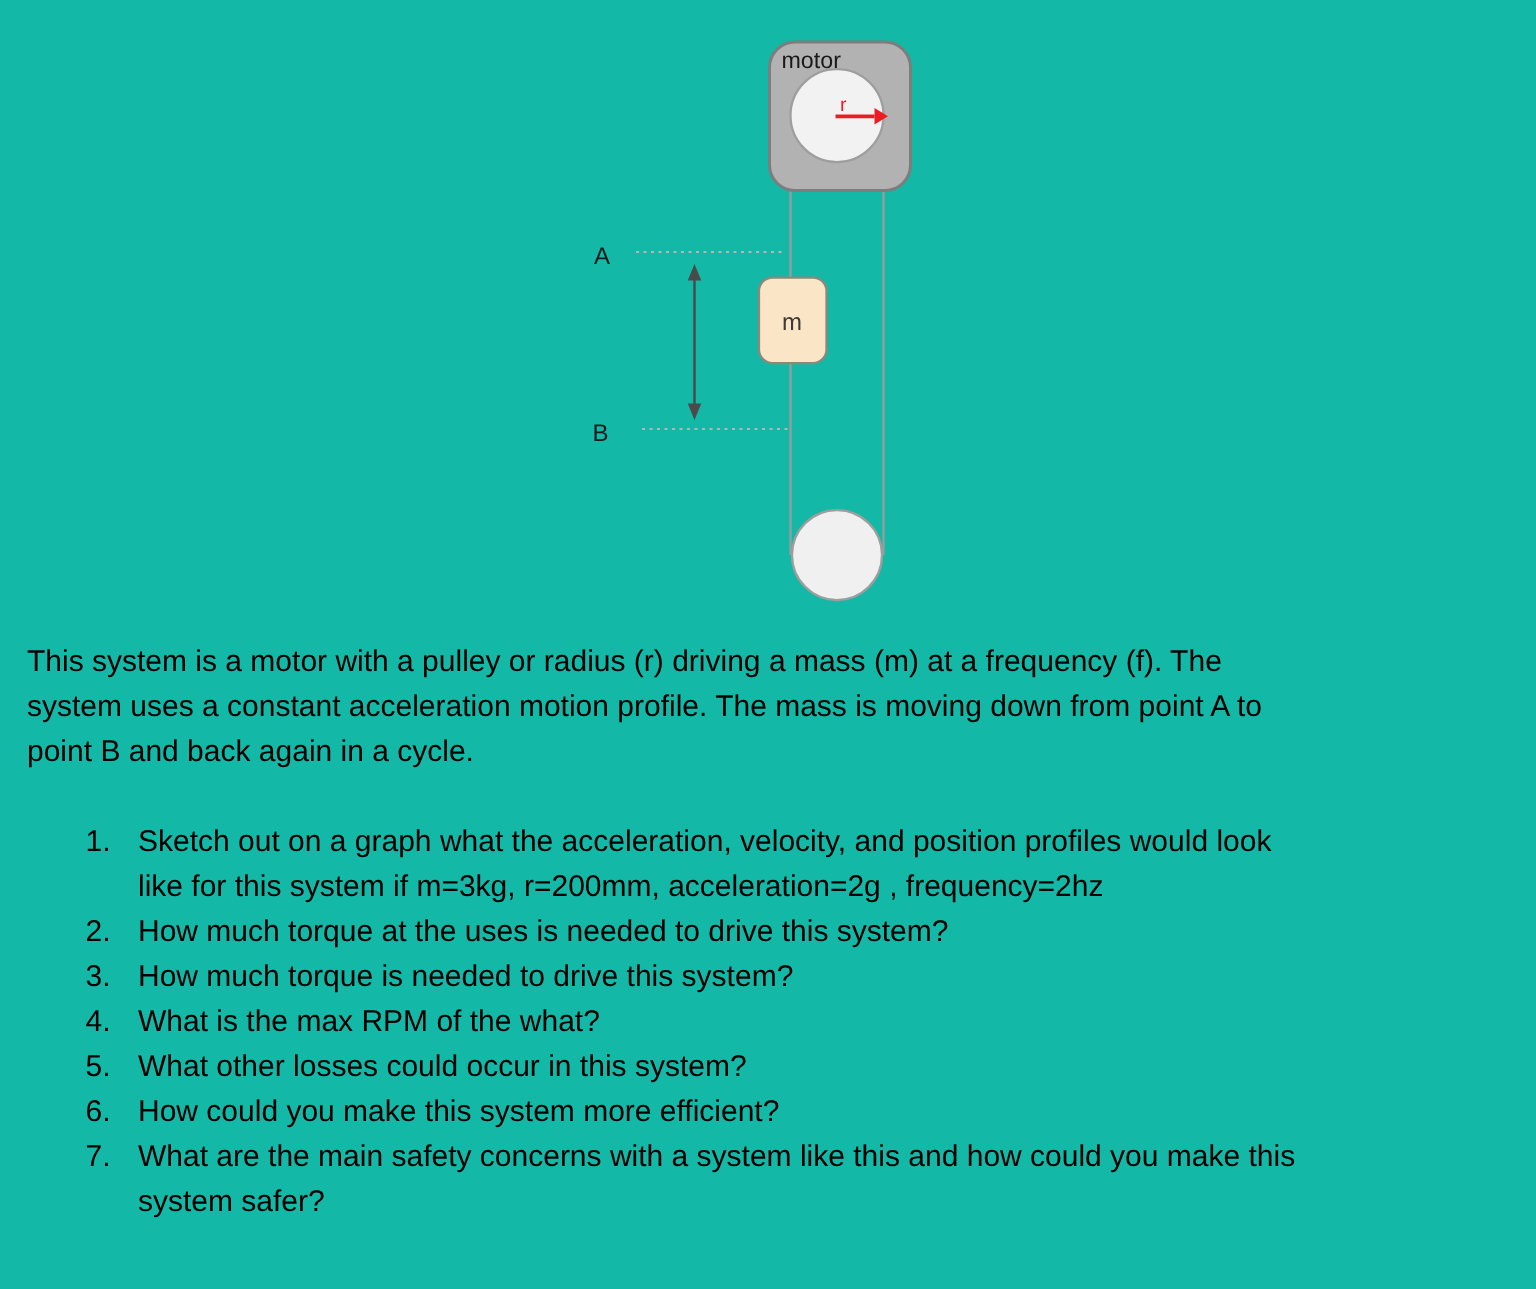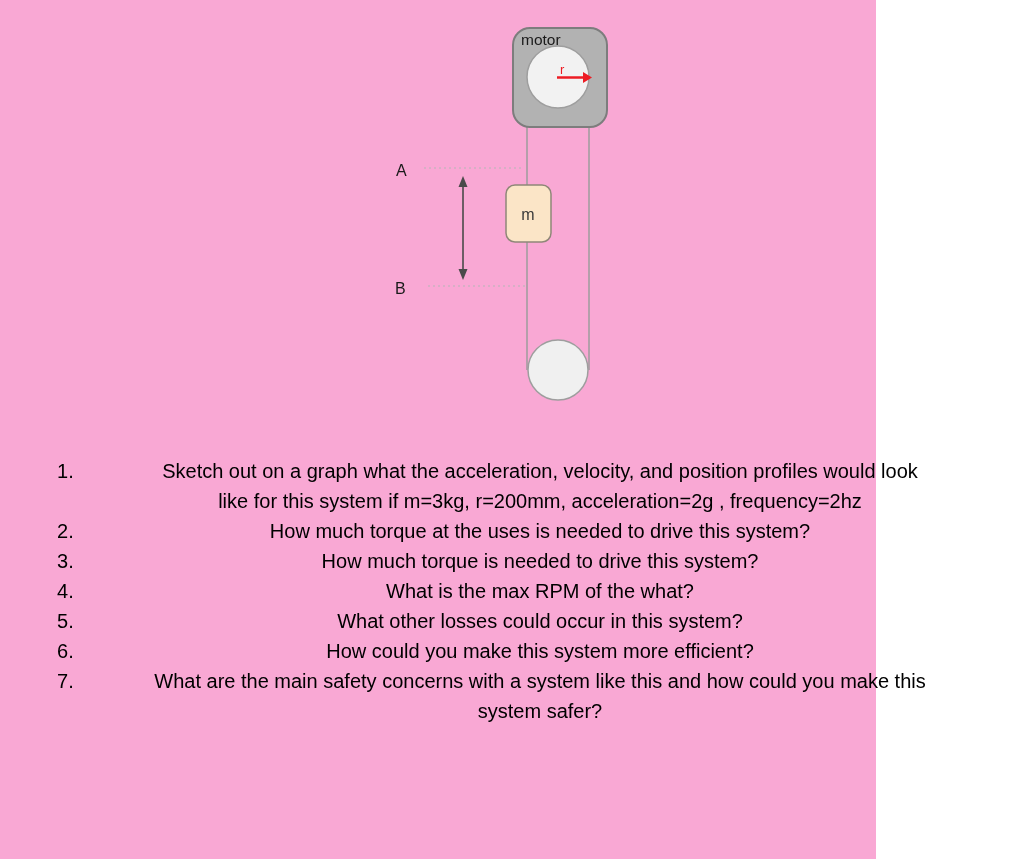--- a/index.html
+++ b/index.html
@@ -7,23 +7,23 @@
     padding: 0;
     background: #ffffff;
     width: 1024px;
     height: 859px;
     overflow: hidden;
     font-family: "Liberation Sans", sans-serif;
     color: #000;
   }
   .page {
     position: relative;
-    width: 876px;
+    width: 1024px;
     height: 859px;
-    background: #f9a8d4;
+    background: #14b8a6;
   }
   .diagram-svg {
     position: absolute;
     left: 0;
     top: 0;
   }
   .content {
     position: absolute;
     left: 18px;
     top: 426px;
@@ -33,21 +33,20 @@
   }
   .description {
     margin: 0;
     white-space: pre-line;
   }
   ol.questions {
     margin: 30px 0 16px 0;
     padding: 0 0 0 74px;
     counter-reset: q;
     list-style: none;
-    text-align: center;
   }
   ol.questions li {
     position: relative;
     white-space: pre-line;
     margin: 0;
   }
   ol.questions li::before {
     counter-increment: q;
     content: counter(q) ".";
     position: absolute;
@@ -88,20 +87,23 @@
 
     <line x1="463" y1="184" x2="463" y2="272" stroke-width="1.6" stroke="#4a4a4a"></line>
     <polygon points="458.5,187 467.5,187 463,176" fill="#4a4a4a"></polygon>
     <polygon points="458.5,269 467.5,269 463,280" fill="#4a4a4a"></polygon>
 
     <rect x="506" y="185" width="45" height="57" rx="9" stroke-width="1.5" fill="#fbe5c7" stroke="#8f8778"></rect>
     <text x="528" y="220" font-size="16" fill="#3a3a3a" text-anchor="middle">m</text>
   </svg>
 
   <div class="content">
+    <p class="description">This system is a motor with a pulley or radius (r) driving a mass (m) at a frequency (f). The
+system uses a constant acceleration motion profile. The mass is moving down from point A to
+point B and back again in a cycle.</p>
 
     <ol class="questions">
 
         <li>Sketch out on a graph what the acceleration, velocity, and position profiles would look
 like for this system if m=3kg, r=200mm, acceleration=2g , frequency=2hz</li>
 
         <li>How much torque at the uses is needed to drive this system?</li>
 
         <li>How much torque is needed to drive this system?</li>
 

